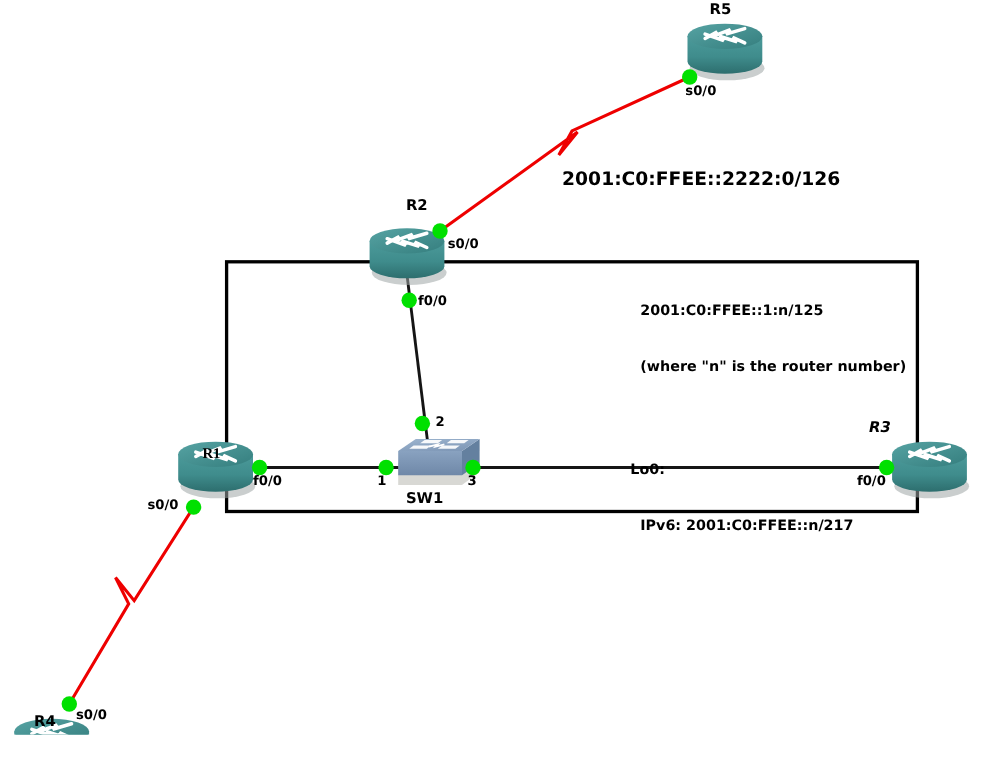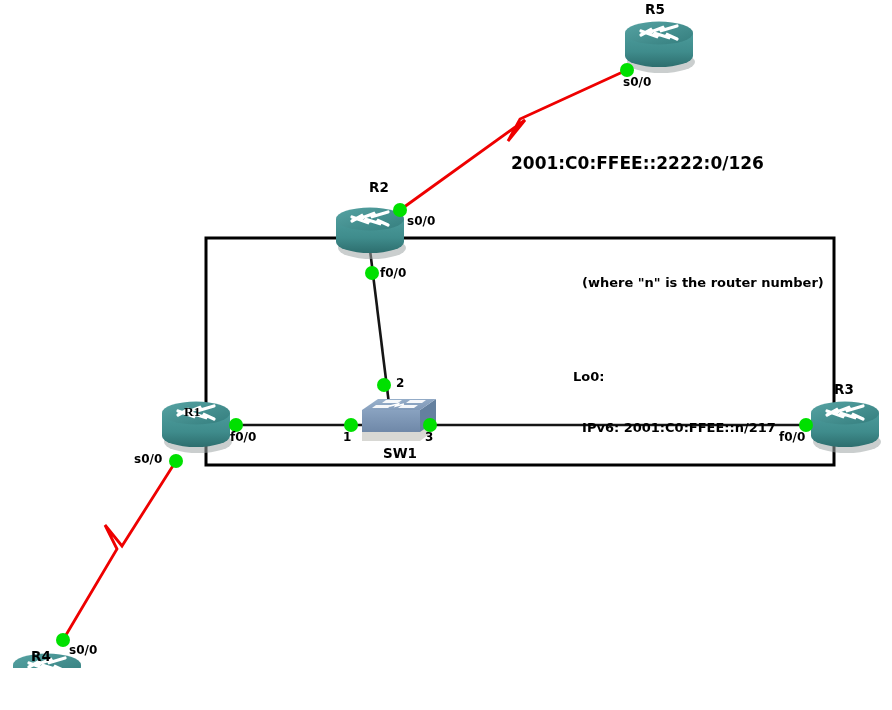--- a/index.html
+++ b/index.html
@@ -38,21 +38,20 @@
     font-size: 13.5px;
   }
   .lbl-port {
     font-size: 12px;
   }
   .lbl-link {
     font-size: 17px;
   }
   .lbl-sw {
     font-size: 13.5px;
-    margin-left: 14px;
   }
   #info-box {
     position: absolute;
     left: 573px;
     top: 240px;
     font-family: "DejaVu Sans", sans-serif;
     font-size: 13px;
     font-weight: bold;
     color: #000000;
     line-height: 17px;
@@ -158,37 +157,38 @@
       <circle cx="236" cy="425" r="7" fill="#00e000"></circle>
       <circle cx="176" cy="461" r="7" fill="#00e000"></circle>
       <circle cx="806" cy="425" r="7" fill="#00e000"></circle>
       <circle cx="63" cy="640" r="7" fill="#00e000"></circle>
     </g>
   </svg>
 
   <div class="lbl lbl-dev" style="left:645px; top:2px;">R5</div>
   <div class="lbl lbl-dev" style="left:357px; top:180px;margin-left:12px;">R2</div>
   <div class="lbl lbl-dev" style="left:184px; top:404px;font-family:Liberation Serif, serif;">R1</div>
-  <div class="lbl lbl-dev" style="left:834px; top:382px;">R3</div>
+  <div class="lbl lbl-dev" style="left:790px; top:382px;font-style:italic;">R3</div>
   <div class="lbl lbl-dev" style="left:31px; top:633px;margin-top:16px;">R4</div>
   <div class="lbl lbl-sw" style="left:369px; top:446px;">SW1</div>
 
   <div class="lbl lbl-port" style="left:623px; top:75px;">s0/0</div>
   <div class="lbl lbl-port" style="left:407px; top:214px;">s0/0</div>
   <div class="lbl lbl-port" style="left:380px; top:266px;">f0/0</div>
   <div class="lbl lbl-port" style="left:396px; top:376px;">2</div>
   <div class="lbl lbl-port" style="left:343px; top:430px;">1</div>
   <div class="lbl lbl-port" style="left:425px; top:430px;">3</div>
   <div class="lbl lbl-port" style="left:230px; top:430px;">f0/0</div>
   <div class="lbl lbl-port" style="left:134px; top:452px;">s0/0</div>
   <div class="lbl lbl-port" style="left:779px; top:430px;">f0/0</div>
   <div class="lbl lbl-port" style="left:69px; top:643px;">s0/0</div>
 
   <div class="lbl lbl-link" style="left:511px; top:156px;">2001:C0:FFEE::2222:0/126</div>
 
   <div id="info-box">
+    <div class="info-line">  2001:C0:FFEE::1:n/125</div>
     <div class="info-line">  (where "n" is the router number)</div>
     <div class="info-gap"></div>
     <div class="info-line">Lo0:</div>
     <div class="info-line">  IPv6: 2001:C0:FFEE::n/217</div>
   </div>
 
 </div>
 
 </body></html>

